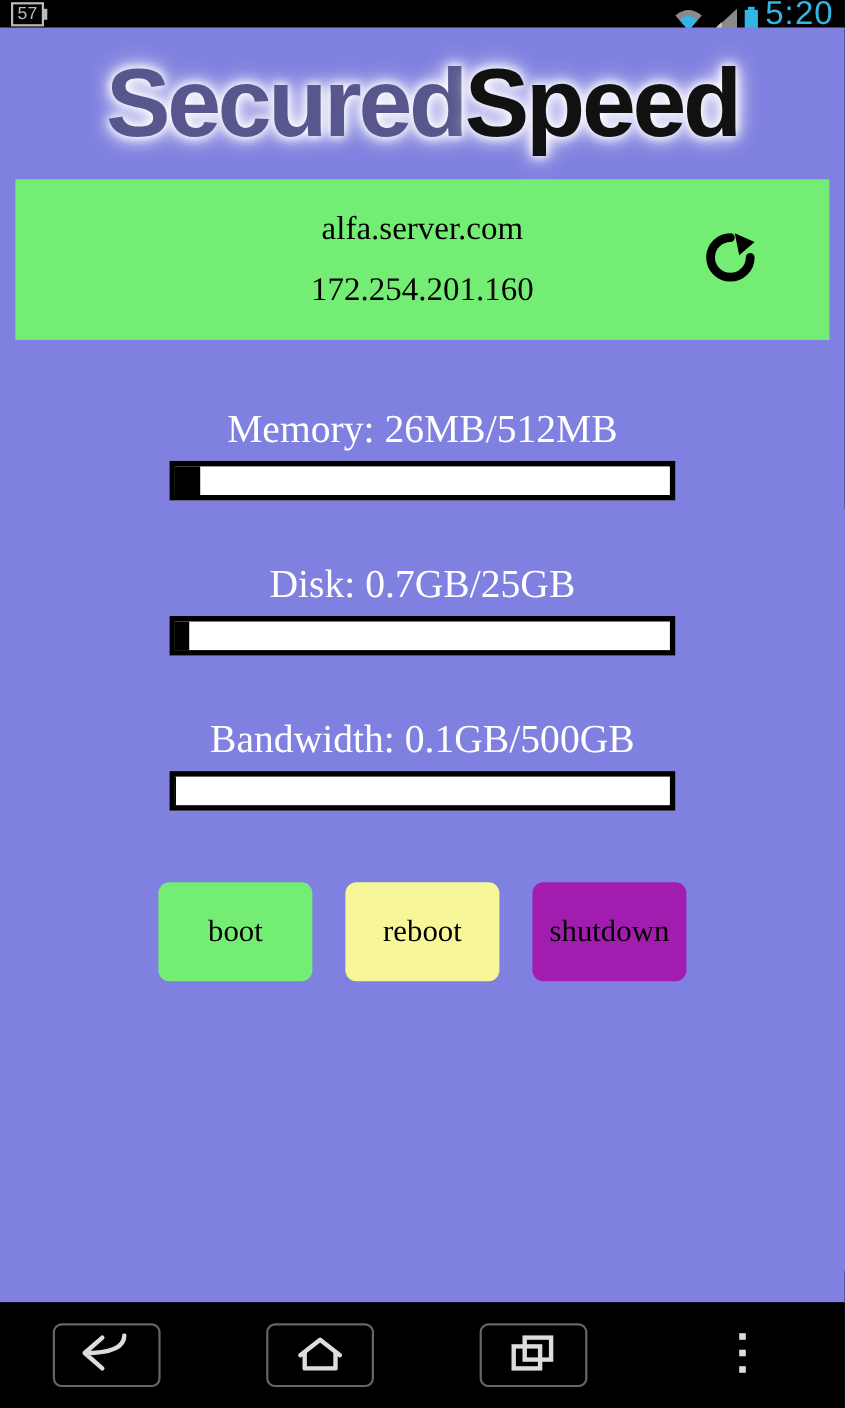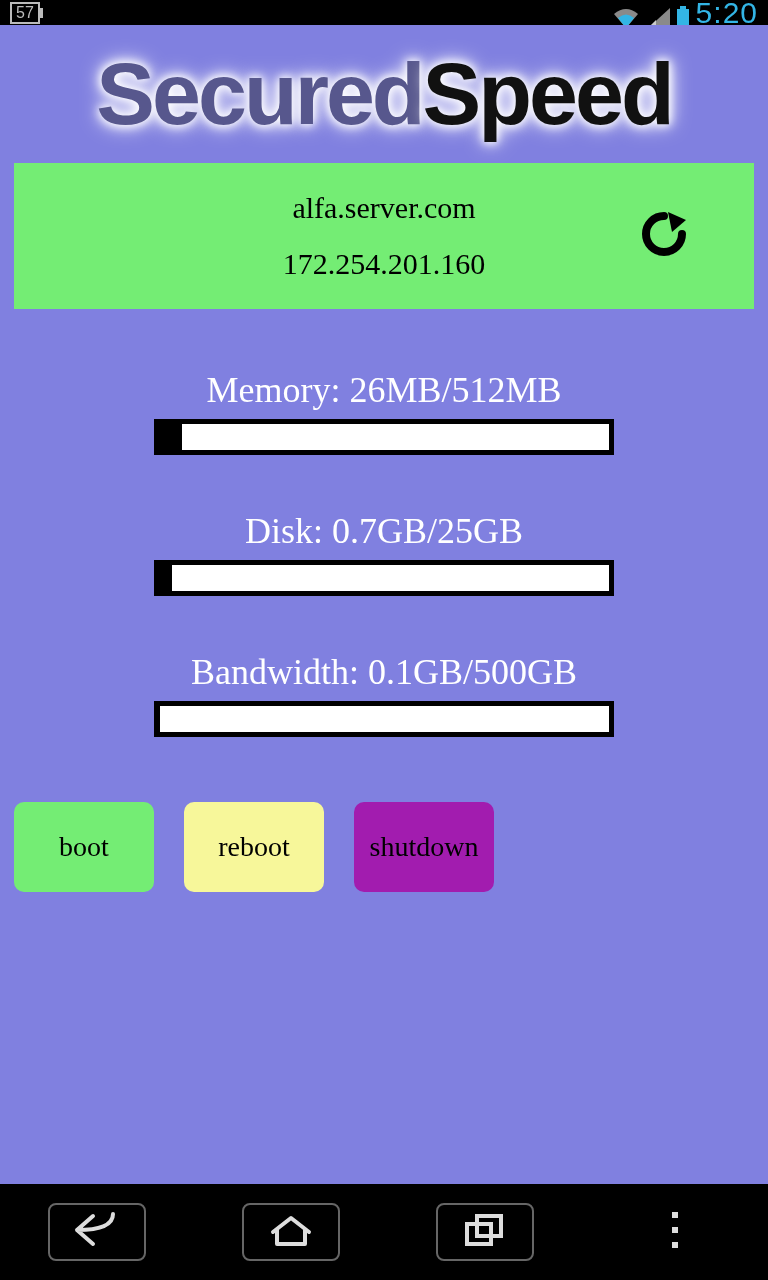--- a/index.html
+++ b/index.html
@@ -9,21 +9,21 @@
 
 .status-bar { height:25px; background:#000; color:#33b5e5; display:flex; align-items:center; justify-content:space-between; padding:0 10px; font-family: sans-serif; }
 .status-left { display:flex; align-items:center; }
 .batt-box { border:2px solid #bbb; color:#bbb; font-size:16px; padding:0 4px; line-height:18px; position:relative; }
 .batt-box::after { content:""; position:absolute; right:-5px; top:4px; width:3px; height:10px; background:#bbb; }
 .status-right { display:flex; align-items:flex-end; gap:6px; }
 .status-time { color:#33b5e5; font-size:30px; font-weight:300; letter-spacing:1px; }
 .icon-slot { display:inline-flex; align-items:flex-end; }
 
 
-.content { flex:1; background:#8080e0; display:flex; flex-direction:column; align-items:flex-start; padding:0 14px; }
+.content { flex:1; background:#8080e0; display:flex; flex-direction:column; align-items:center; padding:0 14px; }
 
 
 .logo-wrap { width:100%; text-align:center; padding:18px 0 8px 0; }
 .logo-text { font-family: Arial, Helvetica, sans-serif; font-weight:900; font-size:88px; letter-spacing:-3px; text-shadow:0 0 22px #fff, 0 0 14px #fff, 0 0 8px #fff; white-space:nowrap; }
 .logo-secured { color:#57578d; }
 .logo-speed { color:#111; }
 
 
 .server-panel { width:100%; background:#74ed74; padding:28px 20px; position:relative; display:flex; flex-direction:column; align-items:center; margin-top:10px; }
 .server-host { font-size:30px; color:#000; font-weight:400; }

